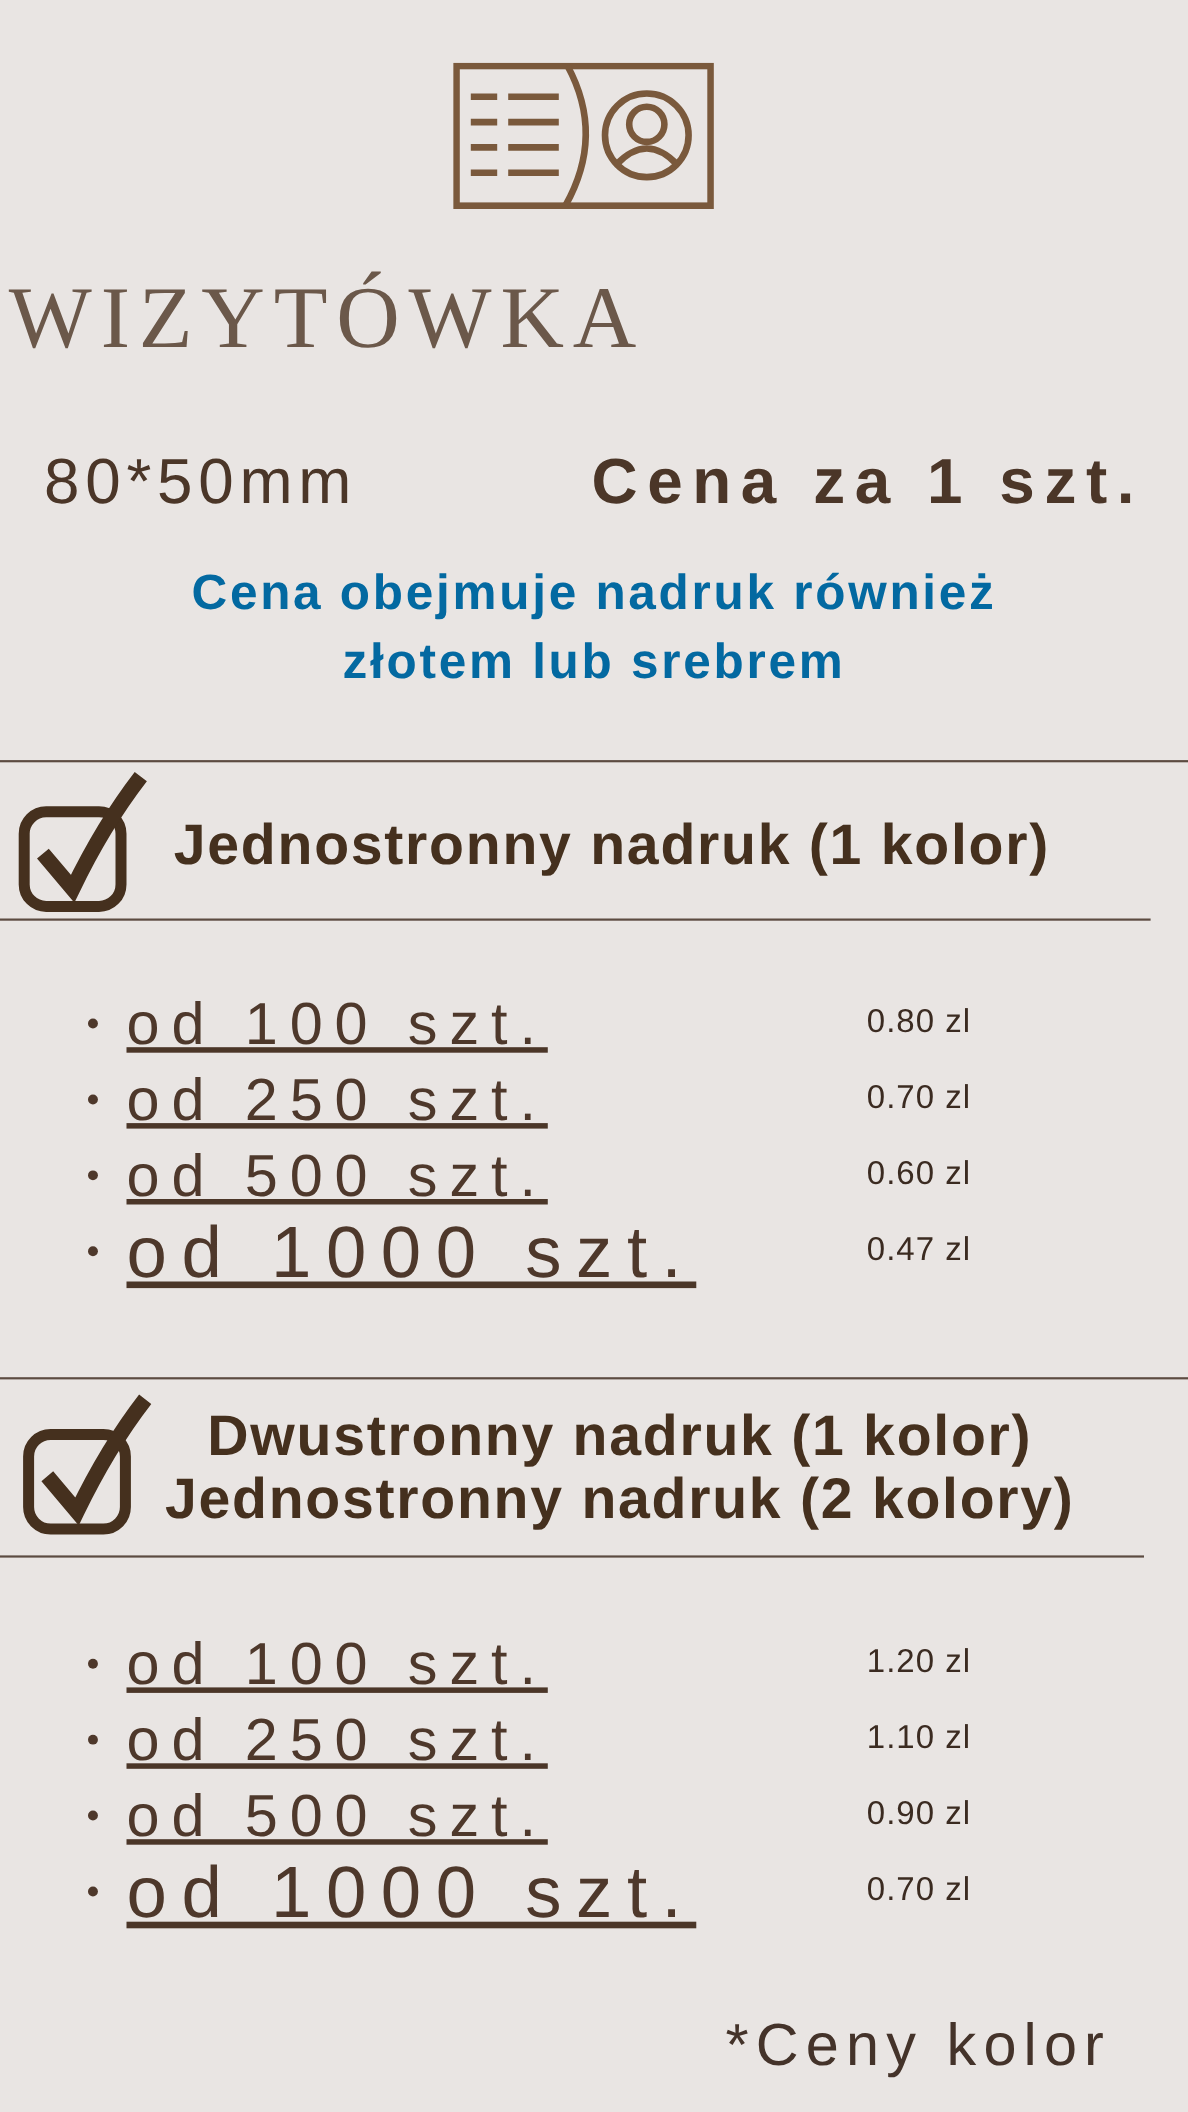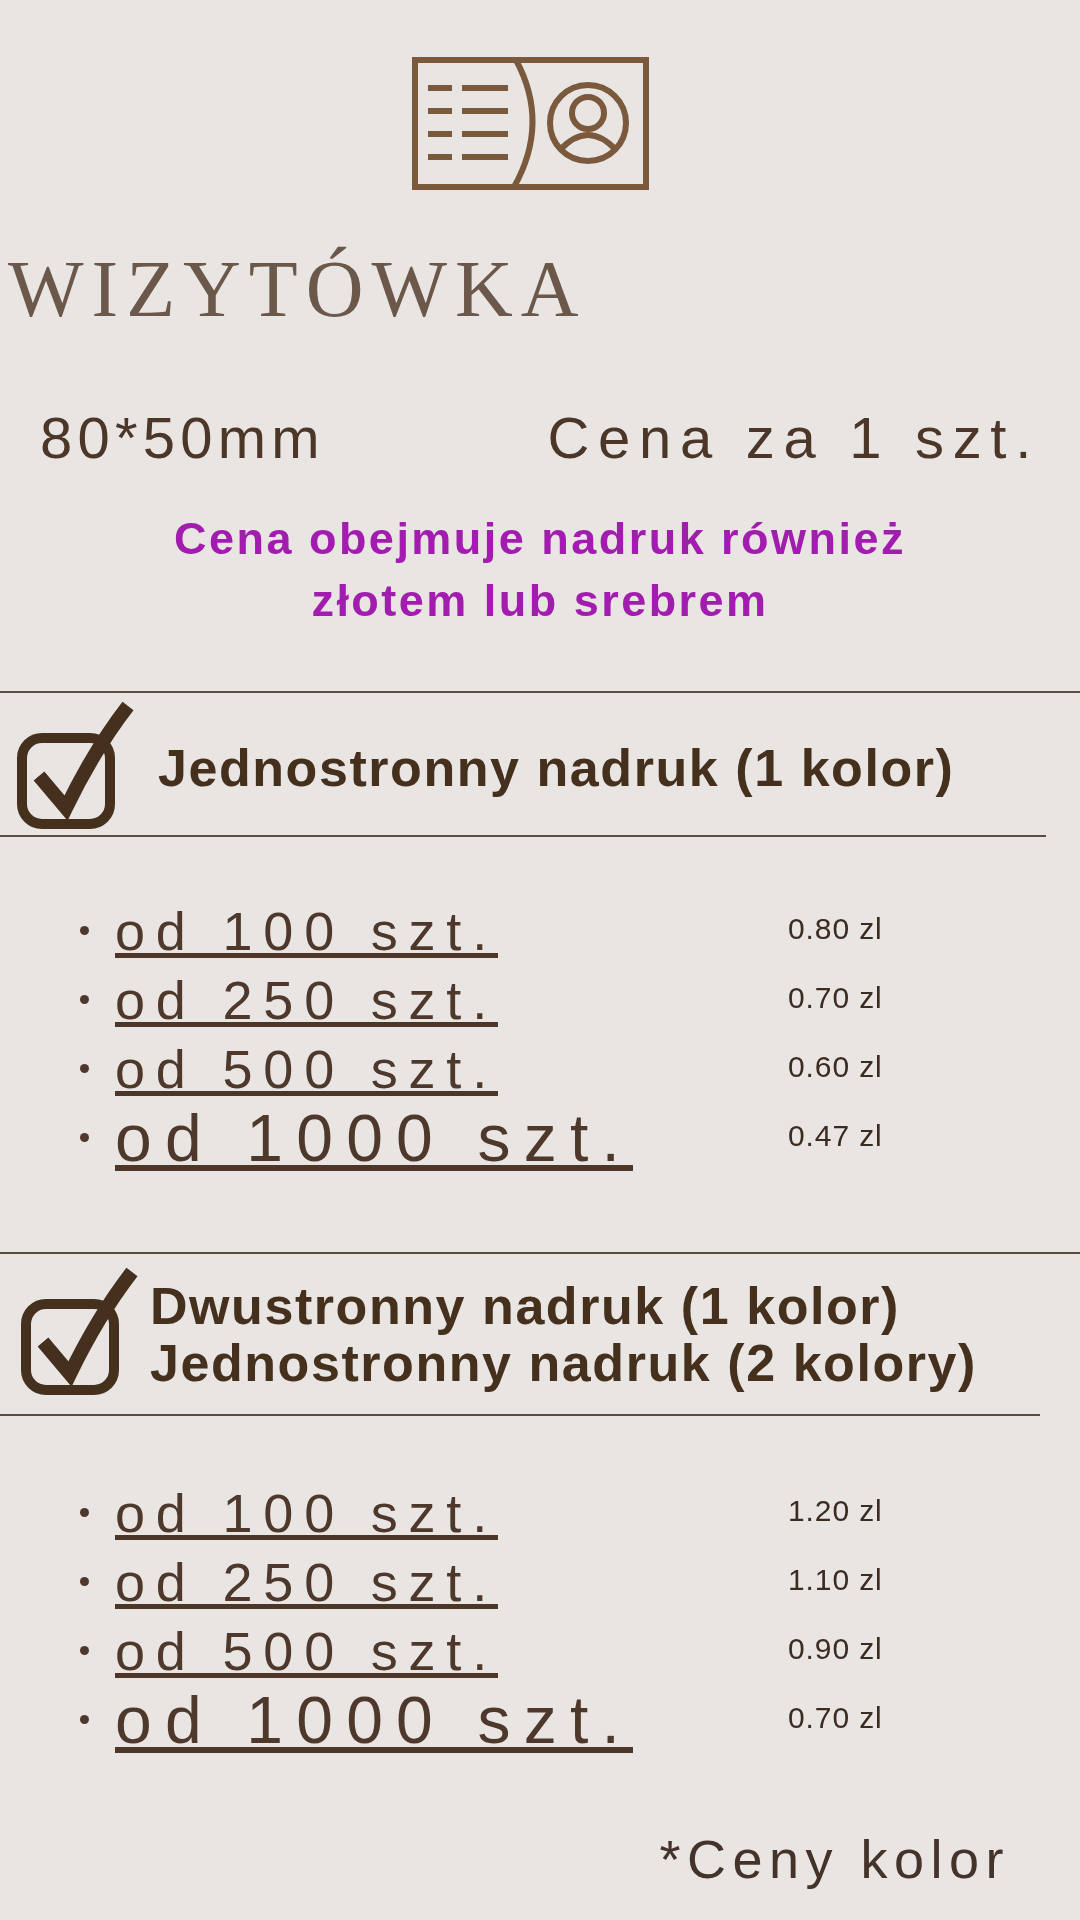--- a/index.html
+++ b/index.html
@@ -24,41 +24,41 @@
     color: #6b584a;
   }
 
   
   .size-row {
     position: absolute; top: 404px; left: 40px; right: 40px;
     display: flex; justify-content: space-between; align-items: flex-start;
     font-size: 58px; color: #4b3628; font-weight: 400;
   }
   .size-row .size { letter-spacing: 0.09em; }
-  .size-row .per  { letter-spacing: 0.15em; }
+  .size-row .per  { letter-spacing: 0.15em; font-weight: bold; }
 
   
   .note {
     position: absolute; top: 508px; left: 0; width: 100%;
     text-align: center; font-size: 45px; font-weight: bold;
     line-height: 62px; letter-spacing: 0.055em;
-    color: #a21caf;
+    color: #0369a1;
   }
 
   
   .divider { position: absolute; left: 0; height: 0; border-top: 2px solid #5c4b41; }
   .d1 { top: 691px;  width: 1080px; }
   .d2 { top: 835px;  width: 1046px; }
   .d3 { top: 1252px; width: 1080px; }
   .d4 { top: 1414px; width: 1040px; }
 
   
   .section-header { position: absolute; left: 0; right: 0; }
   .sh1 { top: 692px; height: 120px; }
-  .sh2 { top: 1264px; height: 160px; }
+  .sh2 { top: 1264px; height: 160px; text-align: center; }
   .checkbox { position: absolute; width: 128px; height: 132px; }
   .sh1 .checkbox { left: 14px; top: 6px; }
   .sh2 .checkbox { left: 18px; top: 0px; }
   .checkbox rect { fill: none; stroke: #45301e; stroke-width: 10; }
   .checkbox path { fill: none; stroke: #45301e; stroke-width: 14; }
   .sh-label, .sh-lines div {
     font-size: 52px; font-weight: bold; letter-spacing: 0.03em;
     color: #45301e; white-space: nowrap;
   }
   .sh1 .sh-label { position: absolute; left: 158px; top: 46px; }

